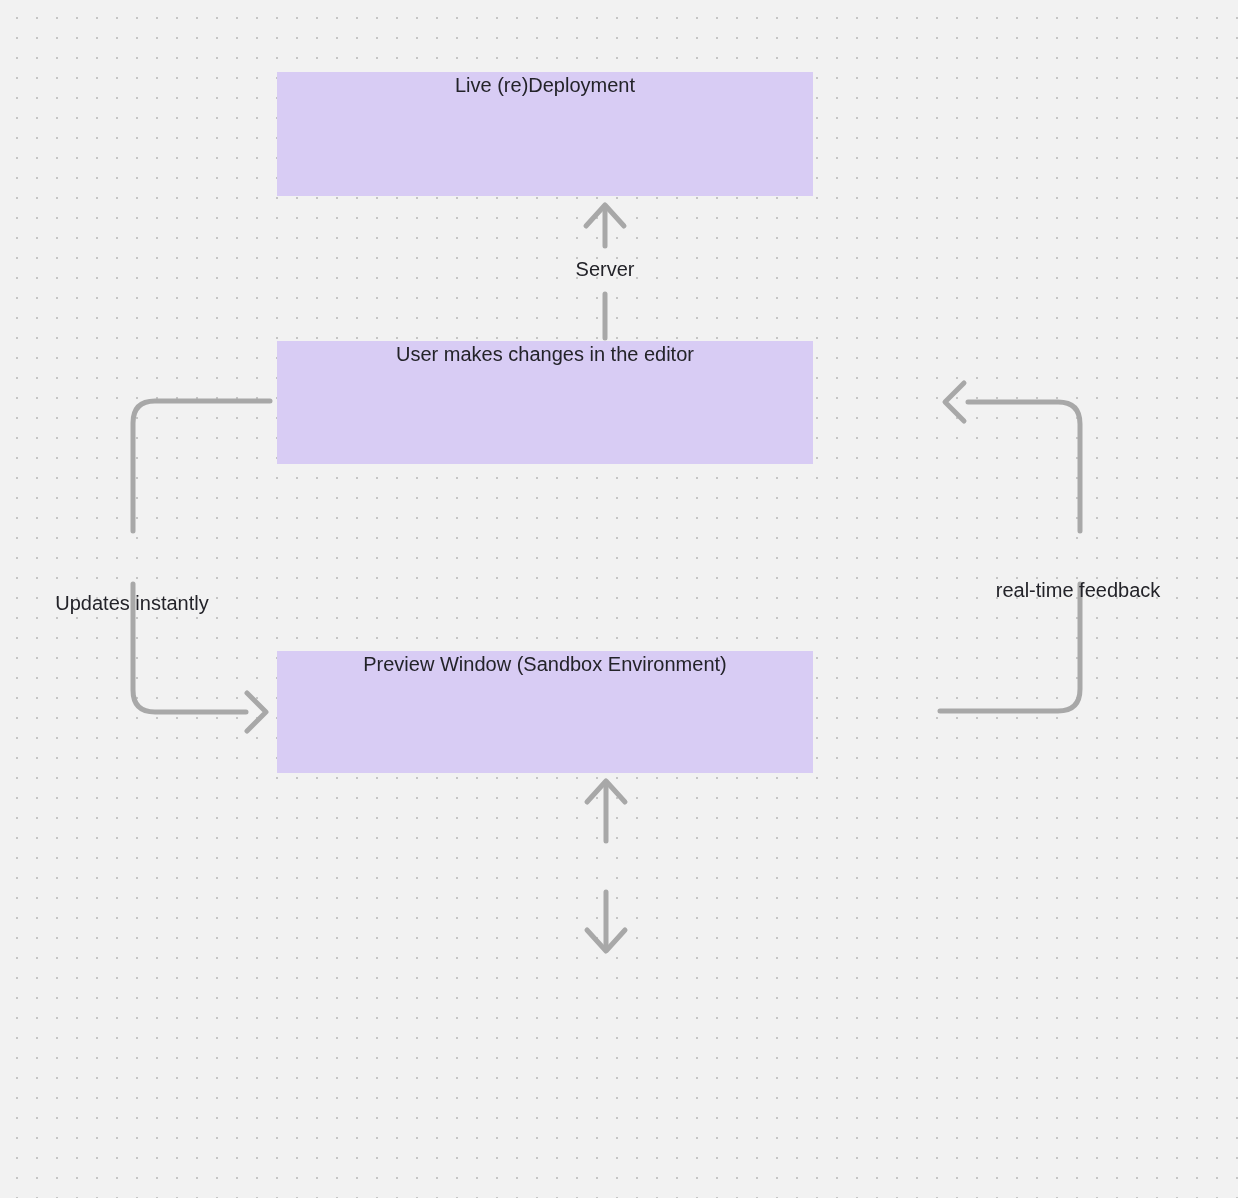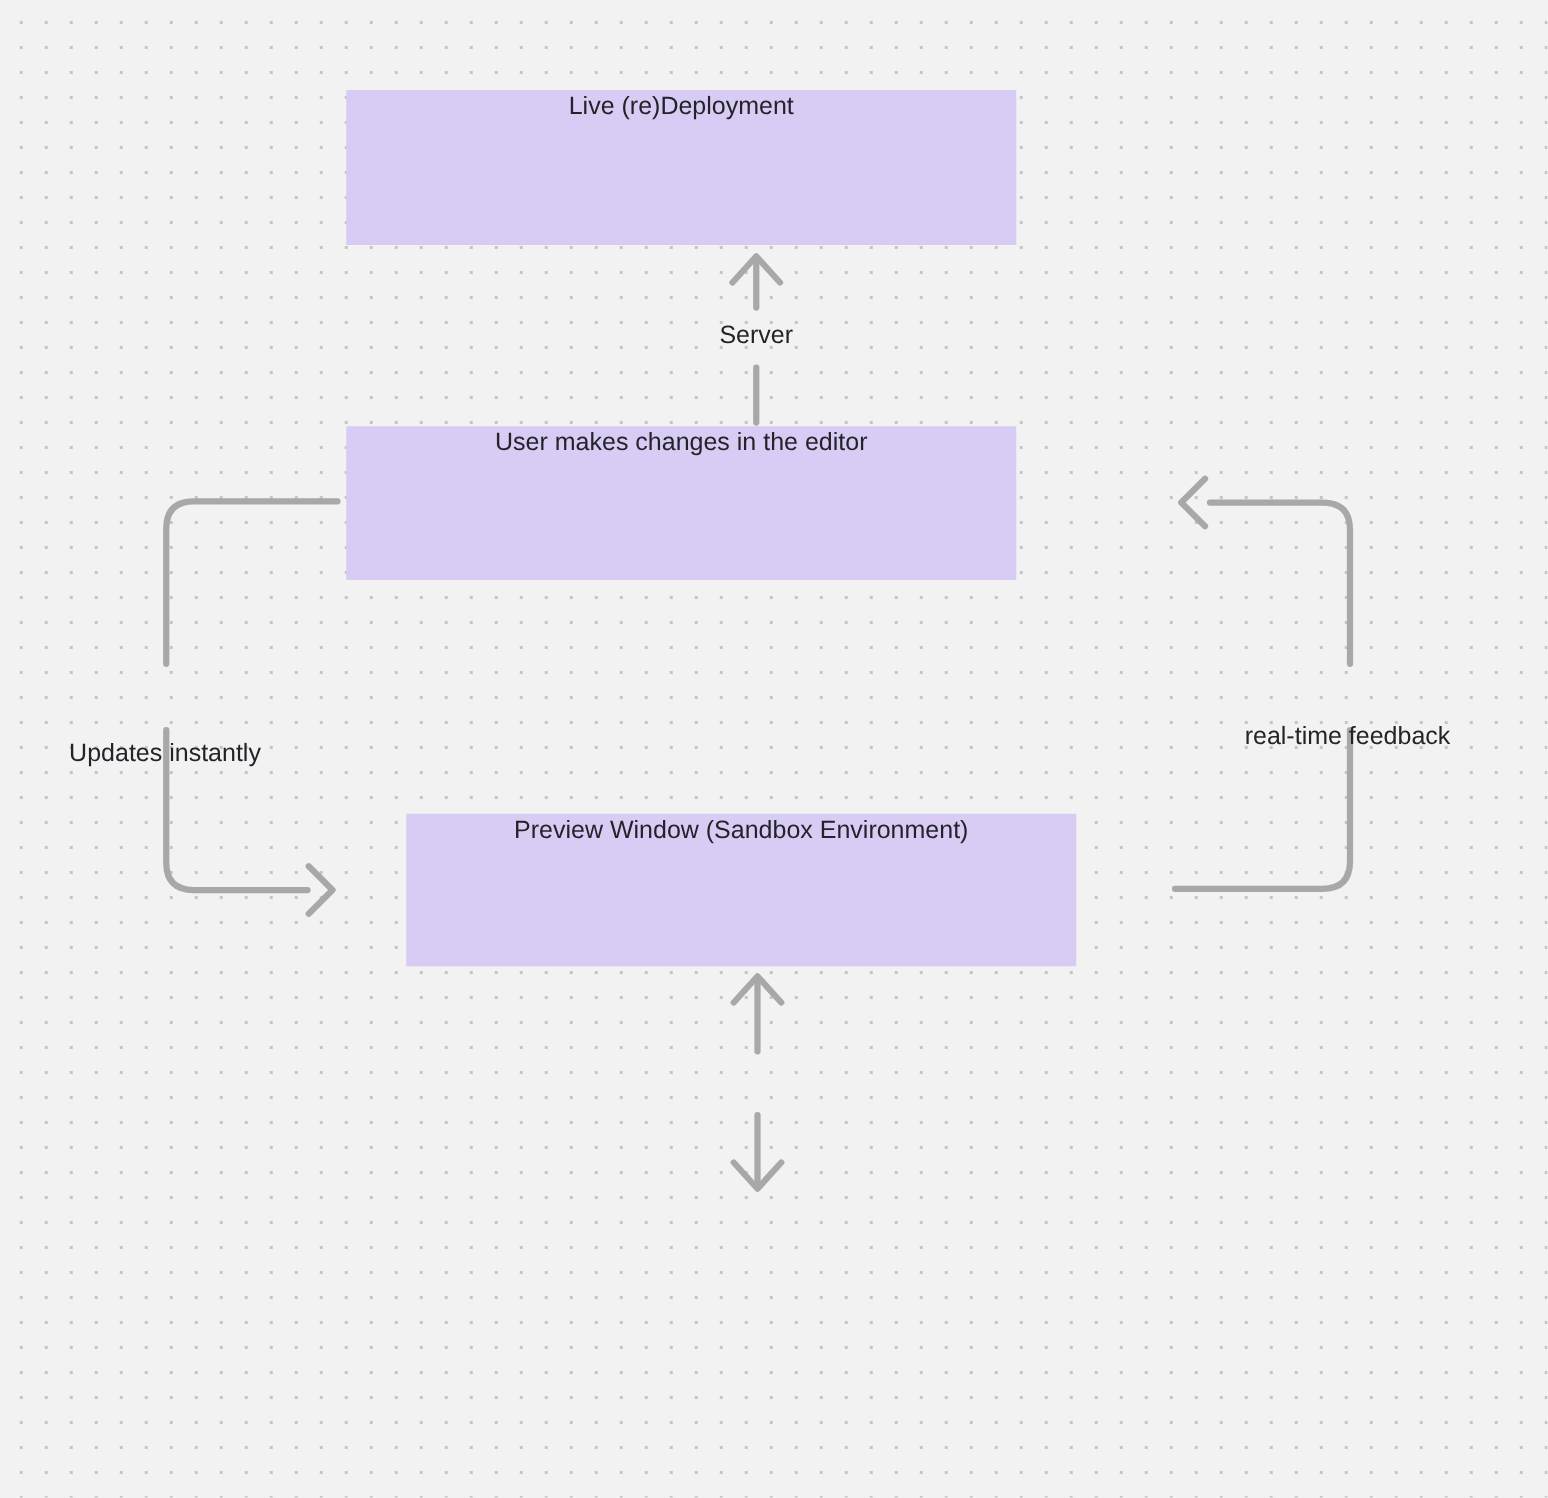--- a/index.html
+++ b/index.html
@@ -37,21 +37,21 @@
     display: flex;
     align-items: flex-start;
     justify-content: center;
     text-align: center;
     font-size: 20px;
     line-height: 1.3;
     color: #232329;
   }
   .node-1 { top: 72px;  height: 124px; }
   .node-2 { top: 341px; height: 123px; }
-  .node-3 { top: 651px; height: 122px; margin-left: 48px; }
+  .node-3 { top: 651px; height: 122px; }
   .node-4 { top: 958px; height: 123px; }
   .edge-label {
     position: absolute;
     transform: translate(-50%, -50%);
     font-size: 20px;
     white-space: nowrap;
     color: #232329;
   }
   .edge-label-publish   { left: 605px;  top: 269px; }
   .edge-label-updates   { left: 132px;  top: 557px; margin-top: 46px; }

